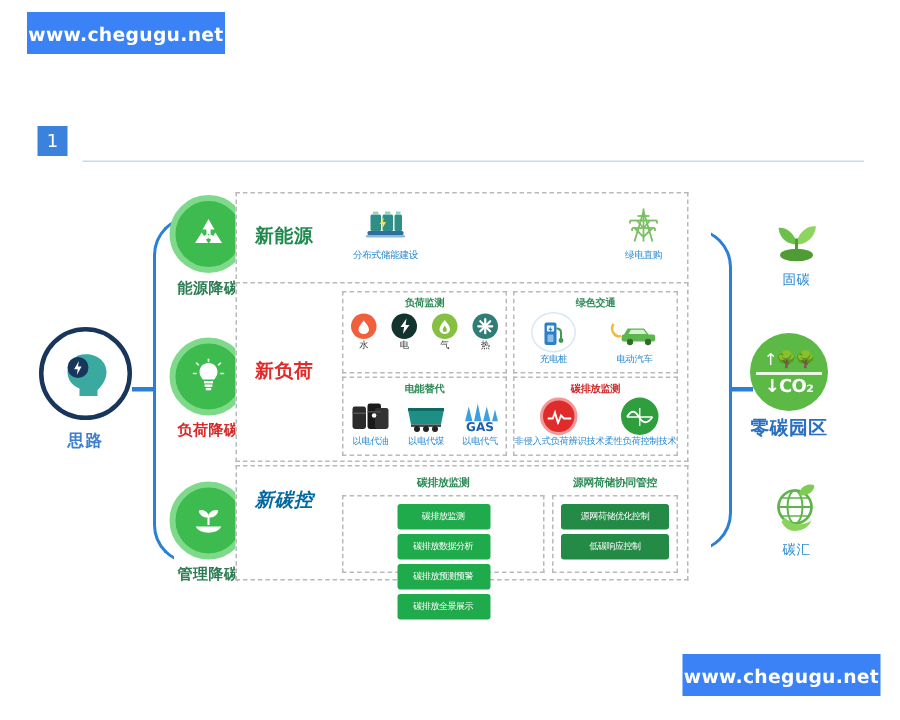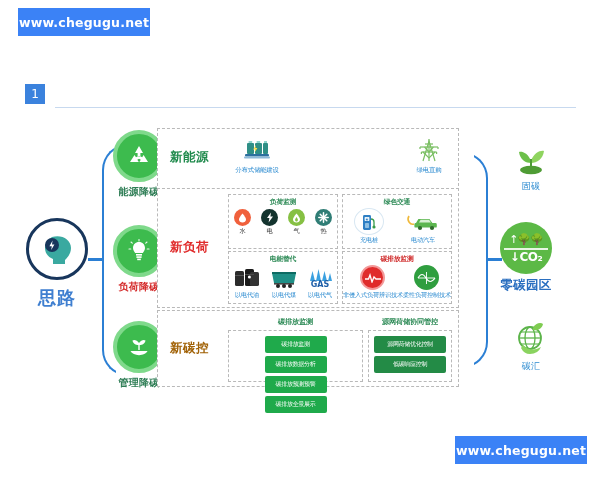--- a/index.html
+++ b/index.html
@@ -55,21 +55,21 @@
 
   
   .node-head { position:absolute; left:26px; top:218px; width:62px; height:62px; }
   .node-head .ring {
     width:62px; height:62px; border-radius:50%;
     border:3.5px solid #18365c; background:#ffffff;
     display:flex; align-items:center; justify-content:center;
   }
   .label-silu {
     position:absolute; left:22px; top:286px; width:70px; text-align:center;
-    font-size:18px; font-weight:bold; color:#3f7fd0; letter-spacing:1px;
+    font-size:11px; font-weight:bold; color:#3f7fd0; letter-spacing:1px;
   }
 
   
   .pillar { position:absolute; width:52px; text-align:center; }
   .pillar .circ {
     width:52px; height:52px; border-radius:50%;
     background:#3dbb4e;
     border:4px solid #7fd98b;
     display:flex; align-items:center; justify-content:center;
     margin:0 auto;
@@ -94,21 +94,21 @@
   }
   .band-1 { top:0;    height:68px; }
   .band-2 { top:60px; height:120px; }
   .band-3 { top:182px;height:77px; }
 
   .band-title {
     position:absolute; left:12px; font-size:12.5px; font-weight:bold; letter-spacing:.5px;
   }
   .bt1 { top:20px;  color:#1f8a4c; }
   .bt2 { top:50px;  color:#e02b2b; }
-  .bt3 { top:29px;  color:#a16207; }
+  .bt3 { top:14px;  color:#0369a1;font-style:italic; }
 
   
   .ne-items { position:absolute; left:72px; top:5px; width:226px; height:48px;
               display:flex; justify-content:space-between; }
   .ne-item  { width:54px; text-align:center; }
   .ne-item .ne-ico { height:30px; display:flex; align-items:flex-end; justify-content:center; }
   .ne-item .ne-lab { margin-top:2px; font-size:6.4px; color:#2a8ad0; letter-spacing:-.2px; }
 
   
   .sub { position:absolute; border:1px dashed #b9b9b9; }

